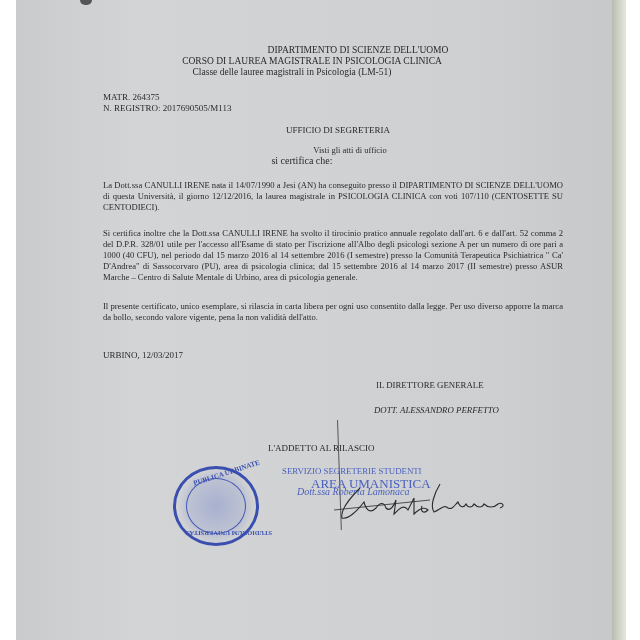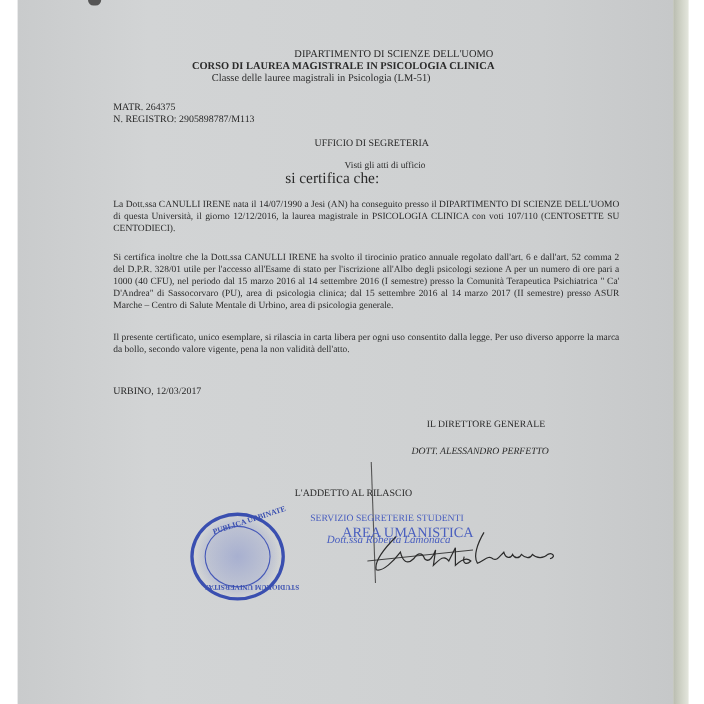--- a/index.html
+++ b/index.html
@@ -17,36 +17,36 @@
       position: absolute; left: 612px; top: 0; width: 14px; height: 640px;
       background: linear-gradient(90deg, #b9bcb0 0%, #cfd2c6 50%, #e4e6dd 100%);
     }
     .shadow-spot {
       position: absolute; left: 80px; top: 0; width: 12px; height: 5px;
       background: #555; border-radius: 0 0 6px 6px;
     }
     .t { position: absolute; color: #2a2a2a; white-space: nowrap; }
     .c { text-align: center; margin-left: 38px; }
     .hdr1 { top: 45px; left: 0; width: 640px; font-size: 9.5px; }
-    .hdr2 { top: 56px; left: 0; width: 548px; font-size: 9.5px; font-weight: bold; }
+    .hdr2 { top: 56px; left: 0; width: 548px; font-size: 9.5px; font-weight: normal; }
     .hdr3 { top: 67px; left: 0; width: 508px; font-size: 9.5px; }
     .matr { top: 92px; left: 103px; font-size: 9px; }
     .reg { top: 103px; left: 103px; font-size: 9px; }
     .office { top: 125px; left: 0; width: 580px; font-size: 9px; padding-left: 20px; box-sizing: border-box; }
     .visti1 { top: 145px; left: 0; width: 604px; font-size: 8.5px; padding-left: 20px; box-sizing: border-box; }
-    .visti2 { top: 155px; left: 0; width: 508px; font-size: 14px; padding-left: 20px; box-sizing: border-box; }
+    .visti2 { top: 155px; left: 0; width: 508px; font-size: 10px; padding-left: 20px; box-sizing: border-box; }
     .para {
       position: absolute; color: #2a2a2a; font-size: 8.6px; line-height: 11px;
       text-align: justify; white-space: normal;
     }
     .p1 { top: 180px; left: 103px; width: 460px; }
     .p2 { top: 228px; left: 103px; width: 460px; }
     .p3 { top: 301px; left: 103px; width: 460px; }
     .urbino { top: 350px; left: 103px; font-size: 9px; }
-    .direttore { top: 380px; left: 388px; font-size: 8.8px; }
+    .direttore { top: 380px; left: 376px; font-size: 8.8px; }
     .dott { top: 405px; left: 374px; font-size: 8.8px; font-style: italic; }
     .addetto { top: 443px; left: 268px; font-size: 9px; }
     .sig-line { position: absolute; left: 337px; top: 420px; width: 1px; height: 110px; background: #555; transform: rotate(-2deg); transform-origin: top; }
     .stamp-circle {
       position: absolute; left: 173px; top: 466px; width: 86px; height: 80px;
       border: 3px solid #3a4fb0; border-radius: 50%;
       box-sizing: border-box;
       background: radial-gradient(circle, rgba(90,110,200,0.35) 0%, rgba(90,110,200,0.15) 55%, rgba(255,255,255,0) 70%);
     }
     .stamp-inner {
@@ -66,21 +66,21 @@
 
 <div class="page"></div>
 <div class="page-edge"></div>
 <div class="shadow-spot"></div>
 
 <div class="t c hdr1">DIPARTIMENTO DI SCIENZE DELL'UOMO</div>
 <div class="t c hdr2">CORSO DI LAUREA MAGISTRALE IN PSICOLOGIA CLINICA</div>
 <div class="t c hdr3">Classe delle lauree magistrali in Psicologia (LM-51)</div>
 
 <div class="t matr">MATR. 264375</div>
-<div class="t reg">N. REGISTRO: 2905898787/M113</div>
+<div class="t reg">N. REGISTRO: 2017690505/M113</div>
 
 <div class="t c office">UFFICIO DI SEGRETERIA</div>
 <div class="t c visti1">Visti gli atti di ufficio</div>
 <div class="t c visti2">si certifica che:</div>
 
 <div class="para p1">La Dott.ssa CANULLI IRENE nata il 14/07/1990 a Jesi (AN) ha conseguito presso il DIPARTIMENTO DI SCIENZE DELL'UOMO di questa Università, il giorno 12/12/2016, la laurea magistrale in PSICOLOGIA CLINICA con voti 107/110 (CENTOSETTE SU CENTODIECI).</div>
 <div class="para p2">Si certifica inoltre che la Dott.ssa CANULLI IRENE ha svolto il tirocinio pratico annuale regolato dall'art. 6 e dall'art. 52 comma 2 del D.P.R. 328/01 utile per l'accesso all'Esame di stato per l'iscrizione all'Albo degli psicologi sezione A per un numero di ore pari a 1000 (40 CFU), nel periodo dal 15 marzo 2016 al 14 settembre 2016 (I semestre) presso la Comunità Terapeutica Psichiatrica " Ca' D'Andrea" di Sassocorvaro (PU), area di psicologia clinica; dal 15 settembre 2016 al 14 marzo 2017 (II semestre) presso ASUR Marche – Centro di Salute Mentale di Urbino, area di psicologia generale.</div>
 <div class="para p3">Il presente certificato, unico esemplare, si rilascia in carta libera per ogni uso consentito dalla legge. Per uso diverso apporre la marca da bollo, secondo valore vigente, pena la non validità dell'atto.</div>
 
 <div class="t urbino">URBINO, 12/03/2017</div>

